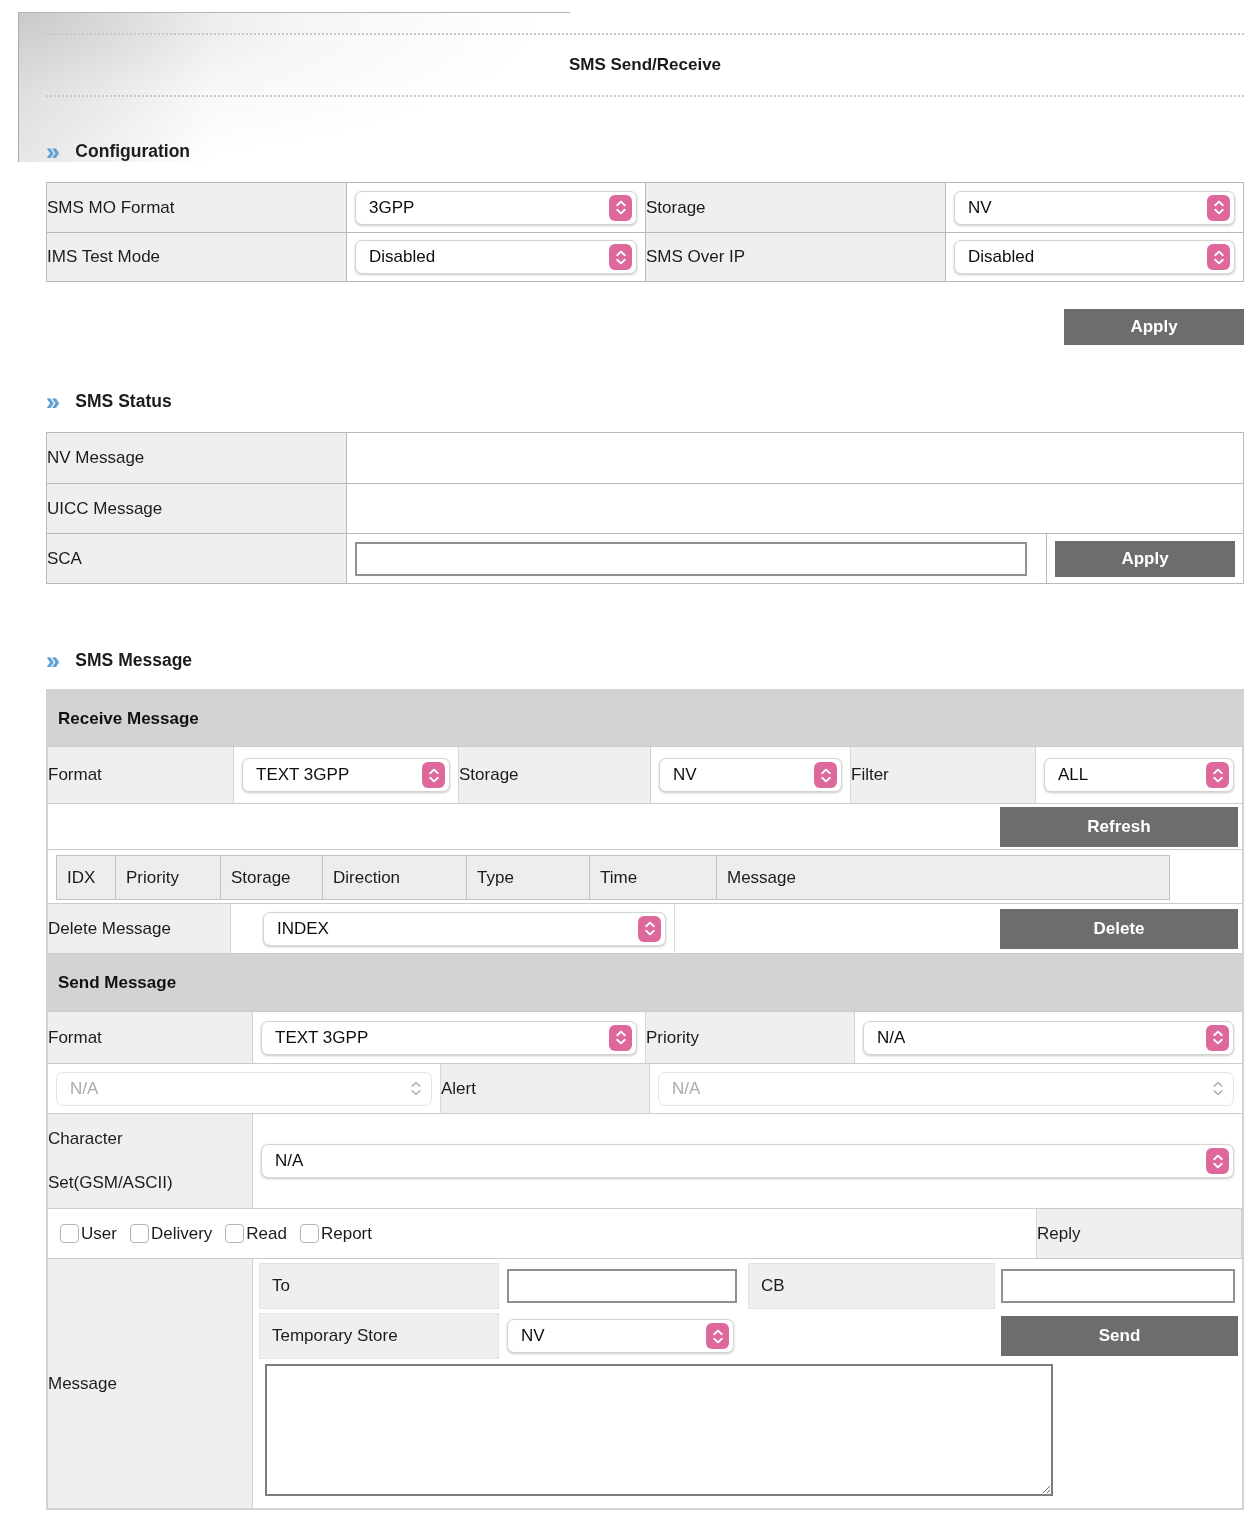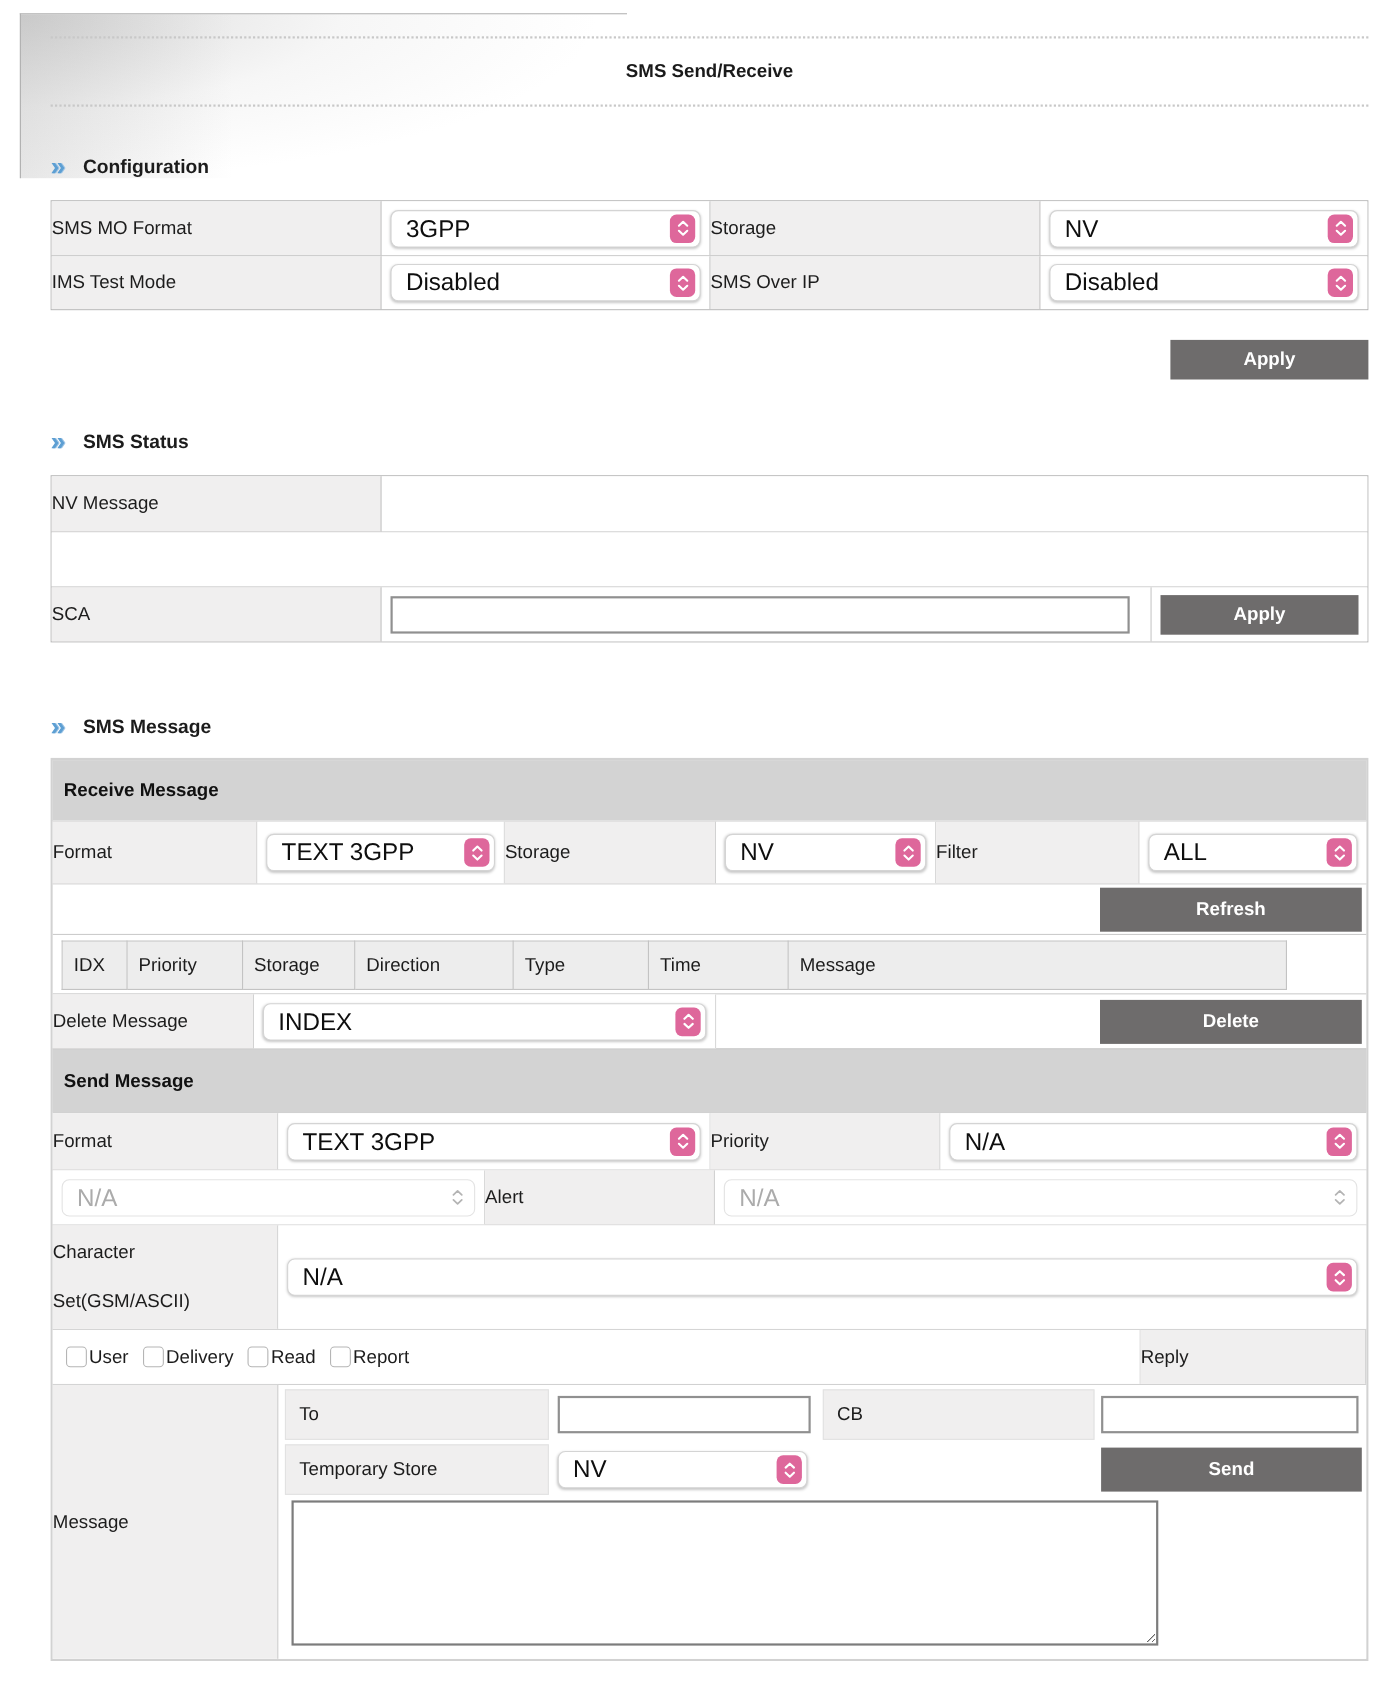--- a/index.html
+++ b/index.html
@@ -42,21 +42,21 @@
   .lblcell { background:#f0efef; padding-left:0; border-right:1px solid #b9b9b9; color:#1c1c1c; }
   .ctlcell { background:#fff; }
   .ctlcell.bordered { border-right:1px solid #b9b9b9; }
   .w300 { width:300px; flex:none; } .w299 { width:299px; flex:none; }
   .flex1 { flex:1 1 auto; min-width:0; }
 
   .status-row { height:50px; }
 
   
   .mac-select { position:relative; background:#fff; border:1px solid #d4d4d4; border-radius:7px;
-    height:34px; display:flex; align-items:center; padding:0 40px 0 13px; font-size:22px; color:#0e0e0e;
+    height:34px; display:flex; align-items:center; padding:0 40px 0 13px; font-size:17px; color:#0e0e0e;
     box-shadow:0 1px 2.5px rgba(0,0,0,0.22); width:calc(100% - 16px); margin:0 auto; cursor:default;
     white-space:nowrap; overflow:hidden; }
   .stepper { position:absolute; right:4px; top:50%; transform:translateY(-50%); width:23px; height:26px;
     border-radius:6px; background:#de679b; display:flex; align-items:center; justify-content:center; }
   .mac-select.disabled { color:#ababab; box-shadow:none; border-color:#e3e3e3; }
   .mac-select.disabled .stepper { background:transparent; }
 
   
   .gray-btn { background:#6e6c6c; color:#fff; font-weight:bold; font-size:17px;
     border:none; height:36px; width:180px; font-family:inherit; cursor:pointer; }
@@ -68,21 +68,21 @@
     font-family:inherit; padding:0 6px; }
   .sca-input { width:672px; margin-left:8px; }
 
   
   .bigtable { margin-top:18px; border:2px solid #d2d2d2; background:#fff; }
   .bt-header { background:#d3d3d3; display:flex; align-items:center; padding-left:10px;
     font-weight:bold; font-size:17px; color:#111; }
   .bt-row { display:flex; background:#fff; }
   .bt-row + .bt-row, .bt-header + .bt-row, .bt-row + .bt-header { border-top:1px solid #cccccc; }
   .h-rmh { height:55px; } .h-rfmt { height:57px; } .h-refresh { height:46px; }
-  .h-idx { height:54px; } .h-del { height:50px; } .h-smh { height:58px; }
+  .h-idx { height:54px; } .h-del { height:50px;gap:24px; } .h-smh { height:58px; }
   .h-sfmt { height:52px; } .h-priv { height:50px; } .h-char { height:95px; }
   .h-reply { height:50px; } .h-msg { height:250px; }
 
   .bt-row .lblcell { border-right:1px solid #d2d2d2; }
   .bt-row .ctlcell { border-right:1px solid #d9d9d9; }
   .bt-row .ctlcell:last-child { border-right:none; }
 
   
   .rw-l1 { width:186px; } .rw-c1 { width:225px; } .rw-l2 { width:192px; }
   .rw-c2 { width:200px; } .rw-l3 { width:185px; }
@@ -195,20 +195,21 @@
       <span class="chev">»</span>
       <span class="txt">SMS Status</span>
     </div>
 
     <div class="grid-table">
       <div class="g-row status-row">
         <div class="cell lblcell w300">NV Message</div>
         <div class="cell ctlcell flex1"></div>
       </div>
       <div class="g-row status-row">
+        <div class="cell lblcell w300">UICC Message</div>
         <div class="cell ctlcell flex1"></div>
       </div>
       <div class="g-row status-row">
         <div class="cell lblcell w300">SCA</div>
         <div class="cell ctlcell bordered" style="width:700px;">
           <input class="text-input sca-input" value="" style="">
         </div>
         <div class="cell ctlcell flex1" style="justify-content:center;">
           <button class="gray-btn">Apply</button>
         </div>

